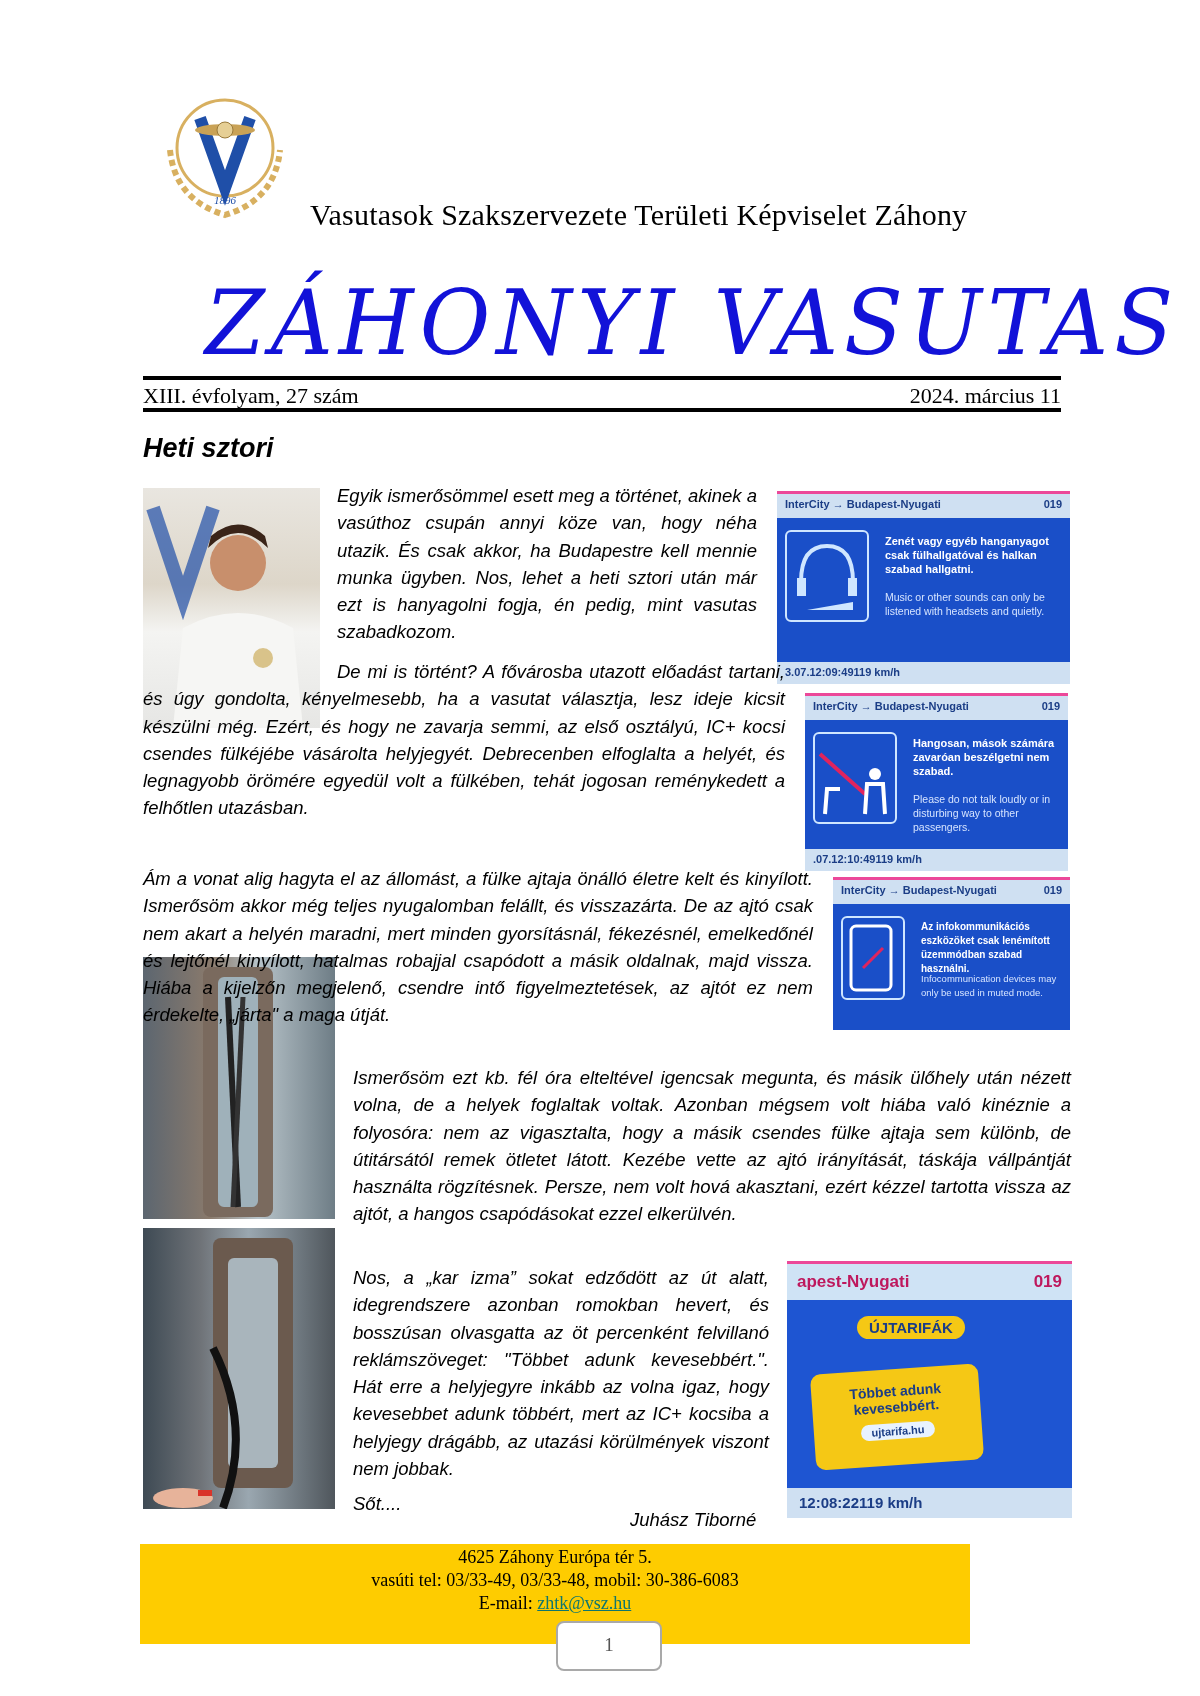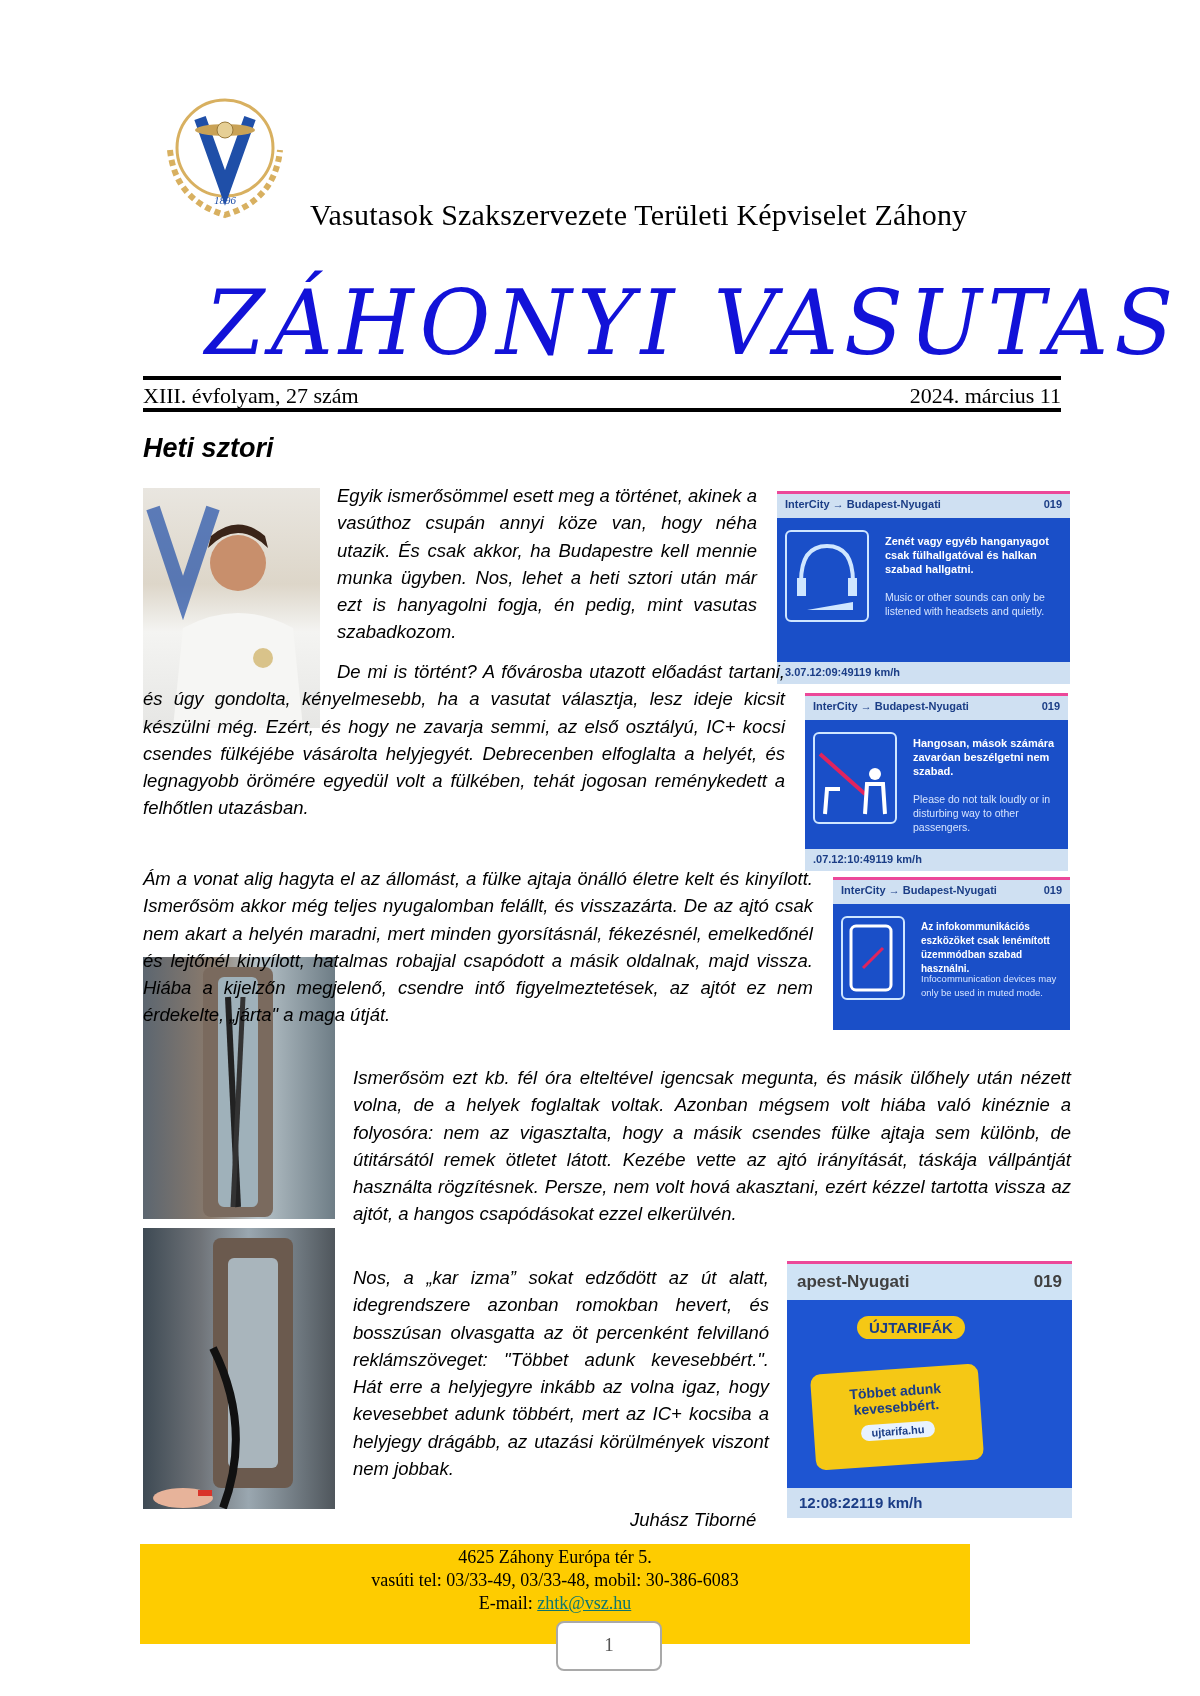--- a/index.html
+++ b/index.html
@@ -26,21 +26,21 @@
   .screen .bar{height:24px;background:#cfe0f2;color:#1b3d86;font-size:11px;font-weight:bold;padding:4px 8px;box-sizing:border-box;display:flex;justify-content:space-between;}
   .screen .bar .num{color:#1b3d86;}
   .screen .ico{position:absolute;left:8px;top:36px;width:80px;height:88px;border:2px solid #cfe6ff;border-radius:6px;}
   .screen .hu{position:absolute;left:108px;top:40px;font-size:11px;font-weight:bold;line-height:14px;}
   .screen .en{position:absolute;left:108px;top:96px;font-size:10.5px;line-height:14px;color:#d6e4ff;}
   .screen .foot{position:absolute;left:0;right:0;bottom:0;height:22px;background:#cfe0f2;color:#1b3d86;font-size:11px;font-weight:bold;display:flex;justify-content:flex-start;padding:4px 8px;box-sizing:border-box;}
   .s1{left:777px;top:491px;width:293px;height:190px;}
   .s2{left:805px;top:693px;width:263px;height:175px;}
   .s3{left:833px;top:877px;width:237px;height:150px;}
   .s4{left:787px;top:1261px;width:285px;height:254px;background:#1e55d2;}
-  .s4 .top{height:36px;background:#cfe3f5;color:#404040;font-weight:bold;font-size:17px;padding:8px 10px;box-sizing:border-box;display:flex;justify-content:space-between;}
+  .s4 .top{height:36px;background:#cfe3f5;color:#be185d;font-weight:bold;font-size:17px;padding:8px 10px;box-sizing:border-box;display:flex;justify-content:space-between;}
   .s4 .tarif{position:absolute;left:70px;top:52px;background:#f5c815;color:#1b3d86;border-radius:14px;padding:3px 12px;font-size:15px;font-weight:bold;}
   .s4 .card{position:absolute;left:26px;top:105px;width:168px;height:96px;background:#f5c815;border-radius:10px;color:#1b3d86;font-size:14px;font-weight:bold;text-align:center;padding-top:14px;box-sizing:border-box;transform:rotate(-4deg);}
   .s4 .url{display:inline-block;margin-top:8px;background:#e8f2ff;border-radius:8px;padding:2px 10px;font-size:11px;}
   .s4 .foot{height:30px;font-size:15px;padding:6px 12px;}
   
   .author{left:630px;top:1509px;font-family:"Liberation Sans",sans-serif;font-style:italic;font-size:18.5px;}
   
   .footer{left:140px;top:1544px;width:830px;height:100px;background:#fecc00;text-align:center;font-size:18px;line-height:23px;padding-top:2px;box-sizing:border-box;}
   .footer a{color:#0f766e;text-decoration:underline;}
   .pagebox{left:556px;top:1621px;width:102px;height:46px;border:2px solid #a9a9a9;border-radius:8px;background:#fff;text-align:center;font-size:19px;line-height:44px;color:#555;}
@@ -177,20 +177,21 @@
   <p style="text-indent:194px;">De mi is történt? A fővárosba utazott előadást tartani, és úgy gondolta, kényelmesebb, ha a vasutat választja, lesz ideje kicsit készülni még. Ezért, és hogy ne zavarja semmi, az első osztályú, IC+ kocsi csendes fülkéjébe vásárolta helyjegyét. Debrecenben elfoglalta a helyét, és legnagyobb örömére egyedül volt a fülkében, tehát jogosan reménykedett a felhőtlen utazásban.</p>
 </div>
 <div class="abs txt" style="left:143px;top:865px;width:670px;">
   <p>Ám a vonat alig hagyta el az állomást, a fülke ajtaja önálló életre kelt és kinyílott. Ismerősöm akkor még teljes nyugalomban felállt, és visszazárta. De az ajtó csak nem akart a helyén maradni, mert minden gyorsításnál, fékezésnél, emelkedőnél és lejtőnél kinyílott, hatalmas robajjal csapódott a másik oldalnak, majd vissza. Hiába a kijelzőn megjelenő, csendre intő figyelmeztetések, az ajtót ez nem érdekelte, „járta" a maga útját.</p>
 </div>
 <div class="abs txt" style="left:353px;top:1064px;width:718px;">
   <p>Ismerősöm ezt kb. fél óra elteltével igencsak megunta, és másik ülőhely után nézett volna, de a helyek foglaltak voltak. Azonban mégsem volt hiába való kinéznie a folyosóra: nem az vigasztalta, hogy a másik csendes fülke ajtaja sem különb, de útitársától remek ötletet látott. Kezébe vette az ajtó irányítását, táskája vállpántját használta rögzítésnek. Persze, nem volt hová akasztani, ezért kézzel tartotta vissza az ajtót, a hangos csapódásokat ezzel elkerülvén.</p>
 </div>
 <div class="abs txt" style="left:353px;top:1264px;width:416px;">
   <p style="margin-bottom:8px;">Nos, a „kar izma” sokat edződött az út alatt, idegrendszere azonban romokban hevert, és bosszúsan olvasgatta az öt percenként felvillanó reklámszöveget: "Többet adunk kevesebbért.". Hát erre a helyjegyre inkább az volna igaz, hogy kevesebbet adunk többért, mert az IC+ kocsiba a helyjegy drágább, az utazási körülmények viszont nem jobbak.</p>
+  <p>Sőt....</p>
 </div>
 
 <div class="abs author">Juhász Tiborné</div>
 
 <div class="abs footer">
   <div>4625 Záhony Európa tér 5.</div>
   <div>vasúti tel: 03/33-49, 03/33-48, mobil: 30-386-6083</div>
   <div><span>E-mail: </span><a>zhtk@vsz.hu</a></div>
 </div>
 <div class="abs pagebox">

